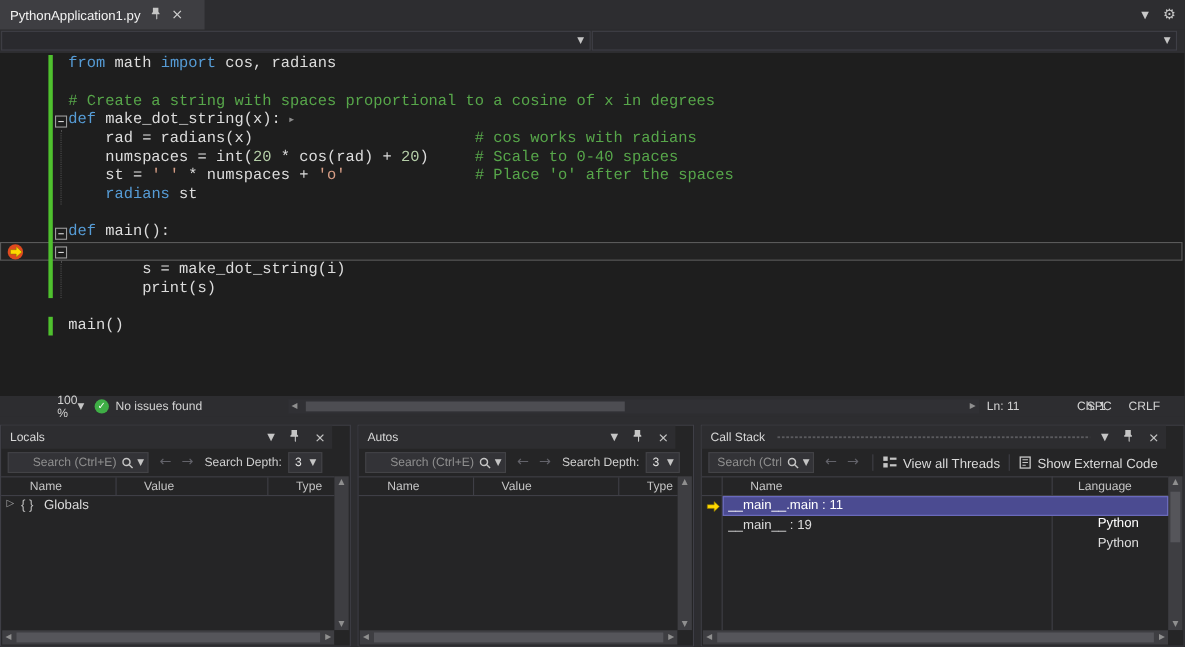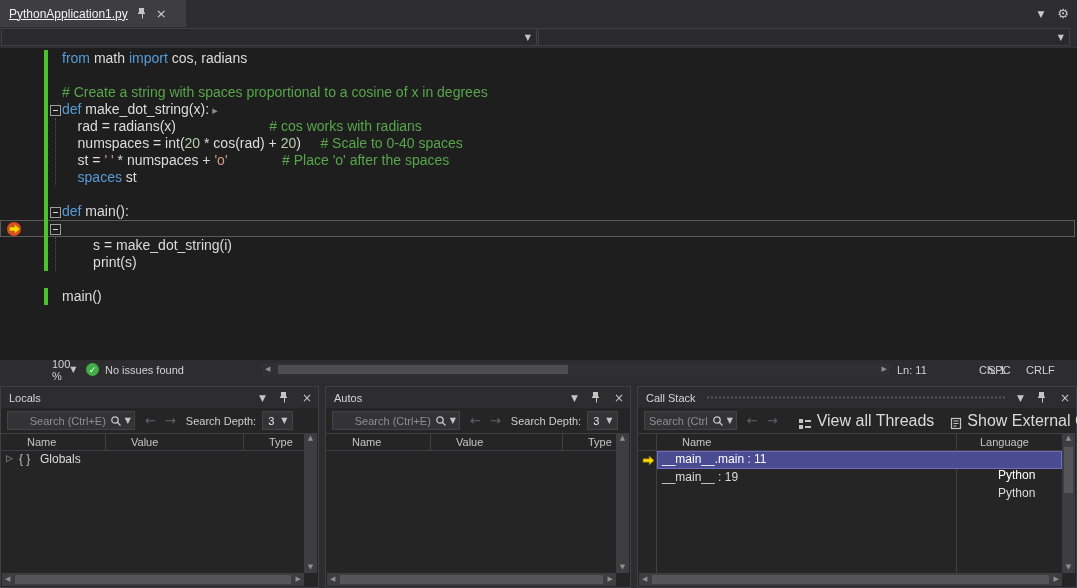--- a/index.html
+++ b/index.html
@@ -5,38 +5,38 @@
   html,body{margin:0;padding:0;background:#2d2d30;}
   #app{position:relative;width:1077px;height:588px;overflow:hidden;
        background:var(--chrome-bg,#2d2d30);
        font-family:"Liberation Sans","DejaVu Sans",sans-serif;color:#ddd;}
   .glyph{font-family:"DejaVu Sans","Liberation Sans",sans-serif;}
 
   
   #tabbar{position:absolute;top:0;left:0;width:1077px;height:27px;background:var(--chrome-bg,#2d2d30);}
   .doc-tab{position:absolute;left:0;top:0;height:27px;width:186px;background:var(--tab-bg,#3e3e42);
            display:flex;align-items:center;gap:9px;padding:0 9px;box-sizing:border-box;}
-  .doc-tab .t{font-size:12px;color:#f2f2f2;white-space:nowrap;text-decoration:underline;}
+  .doc-tab .t{font-size:12px;color:#f2f2f2;white-space:nowrap;}
   .tab-close{color:#d0d0d0;font-size:13px;line-height:1;}
   .tabbar-icons{position:absolute;right:8px;top:0;height:27px;display:flex;align-items:center;gap:13px;color:#c8c8c8;}
   .tabbar-icons .chev{font-size:9px;}
   .tabbar-icons .gear{font-size:13px;}
 
   
   #navbar{position:absolute;top:27px;left:0;width:1077px;height:21px;background:var(--chrome-bg,#2d2d30);border-bottom:1px solid #333337;box-sizing:border-box;}
   .combo{position:absolute;top:1px;height:18px;background:#2a2a2e;border:1px solid var(--border,#3f3f46);box-sizing:border-box;}
   .combo .chev{position:absolute;right:5px;top:50%;transform:translateY(-50%);font-size:8px;color:#c5c5c5;}
   .combo1{left:1px;width:536px;}
   .combo2{left:538px;width:532px;}
 
   
   #editor{position:absolute;top:48px;left:0;width:1077px;height:312px;background:var(--editor-bg,#1e1e1e);overflow:hidden;}
   .code-lines{position:absolute;top:2px;left:0;right:2px;}
   .cl{height:17px;line-height:17px;padding-left:62px;white-space:pre;
-      font-family:Liberation Sans, sans-serif;font-size:14px;color:var(--plain,#dcdcdc);}
+      font-family:Liberation Mono, monospace;font-size:14px;color:var(--plain,#dcdcdc);}
   .cl.cur{outline:1px solid #5a5a5a;outline-offset:-1px;background:rgba(255,255,255,0.02);}
   .tk{color:var(--keyword,#569cd6);} .tp{color:var(--plain,#dcdcdc);} .tc{color:var(--comment,#57a64a);}
   .ts{color:var(--string-color,#d69d85);} .tn{color:var(--number-color,#b5cea8);} .tg{color:#8c8c8c;font-size:11px;}
   .th{background:var(--highlight-bg,#fdf25a);color:var(--highlight-fg,#1a1a1a);}
   .changebar{position:absolute;left:44px;width:4px;background:var(--change-bar,#4fc12e);}
   .foldbox{position:absolute;left:50px;width:9px;height:9px;border:1px solid #9d9d9d;background:var(--editor-bg,#1e1e1e);z-index:2;}
   .foldbox span{position:absolute;left:2px;top:4px;width:5px;height:1px;background:#d6d6d6;}
   .foldguide{position:absolute;left:55px;width:0;border-left:1px dotted #4f4f4f;}
   .bp{position:absolute;left:6px;width:16px;height:16px;z-index:3;}
 
@@ -51,39 +51,39 @@
   .ed-hscroll{position:absolute;left:262px;top:3px;width:628px;height:13px;background:#303034;
               display:flex;align-items:center;justify-content:space-between;padding:0 3px;box-sizing:border-box;}
   .sb-arrow{font-size:7px;color:#8f8f8f;line-height:1;}
   .ed-hthumb{position:absolute;left:16px;top:2px;height:9px;width:290px;background:#4d4d52;}
   .stat{position:absolute;top:0;height:19px;display:flex;align-items:center;}
   .stat.ln{left:897px;} .stat.ch{left:979px;} .stat.spc{left:988px;} .stat.eol{left:1026px;}
 
   
   .panel{position:absolute;top:386px;height:202px;background:var(--panel-bg,#252526);border:1px solid var(--border,#3f3f46);box-sizing:border-box;}
   #locals{left:0;width:319px;} #autos{left:325px;width:306px;} #callstack{left:637px;width:440px;}
-  .ptitle{position:absolute;top:0;left:0;right:0;height:21px;background:var(--chrome-bg,#2d2d30);
+  .ptitle{position:absolute;top:0;left:0;right:16px;height:21px;background:var(--chrome-bg,#2d2d30);
           display:flex;align-items:center;padding:0 6px 0 8px;box-sizing:border-box;}
   .ptitle .name{font-size:11px;color:#d6d6d6;white-space:nowrap;}
   .grip{flex:1;height:5px;margin:0 10px;background-image:radial-gradient(circle,#5a5a5e 1px,transparent 1.2px);background-size:4px 5px;}
   .spacer{flex:1;}
   .picons{display:flex;align-items:center;gap:13px;color:#c5c5c5;}
   .picons .chev{font-size:9px;} .picons .x{font-size:12px;line-height:1;}
   .ptoolbar{position:absolute;top:21px;left:0;right:0;height:25px;display:flex;align-items:center;padding-left:6px;box-sizing:border-box;}
   .searchbox{display:flex;align-items:center;width:128px;height:19px;background:var(--control-bg,#333337);border:1px solid #434346;box-sizing:border-box;text-align:right;}
   .searchbox.narrow{width:96px;}
   .searchbox .wm{font-size:11px;color:#8f8f8f;padding:0 4px;flex:1;white-space:nowrap;overflow:hidden;}
   .searchbox .chev{font-size:8px;color:#c5c5c5;padding:0 3px;}
   .navarrows{display:flex;gap:9px;margin:0 4px 0 10px;color:#63636a;font-size:13px;}
   .depthlbl{font-size:11px;color:#cfcfcf;margin-left:6px;white-space:nowrap;}
   .depthdd{display:flex;align-items:center;height:19px;background:var(--control-bg,#333337);border:1px solid #434346;
            box-sizing:border-box;margin-left:6px;padding:0 5px;gap:7px;font-size:11px;color:#e6e6e6;}
   .depthdd .chev{font-size:8px;color:#c5c5c5;}
   .tsep{width:1px;height:15px;background:#3f3f46;margin:0 8px;}
-  .tbbtn{display:flex;align-items:flex-end;gap:5px;font-size:16px;color:#dadada;white-space:nowrap;}
+  .tbbtn{display:flex;align-items:flex-start;gap:5px;font-size:12px;color:#dadada;white-space:nowrap;}
   .phead{position:absolute;top:46px;left:0;right:14px;height:18px;border-top:1px solid var(--border,#3f3f46);
          border-bottom:1px solid var(--border,#3f3f46);box-sizing:border-box;font-size:11px;color:#c4c4c4;}
   .phead .hname{position:absolute;top:2px;padding-left:20px;}
   .vline{position:absolute;width:1px;background:var(--border,#3f3f46);}
   .rows{position:absolute;top:64px;left:1px;right:14px;}
   .lrow{height:18px;position:relative;font-size:12px;color:#dcdcdc;}
   .lrow .exp{position:absolute;left:4px;top:2px;font-size:9px;color:#ababab;}
   .lrow .br{position:absolute;left:17px;top:1px;color:#bdbdbd;}
   .lrow .lbl{position:absolute;left:38px;top:1px;}
   .csrows{left:19px;}
@@ -136,21 +136,21 @@
       <path d="M3.5 6h5.2V3.2L14 8l-5.3 4.8V10H3.5z" fill="#ffd800" stroke="#8a7500" stroke-width="0.5"></path>
     </svg>
     <div class="code-lines">
         <div class="cl"><span class="tk">from</span><span class="tp"> math </span><span class="tk">import</span><span class="tp"> cos, radians</span></div>
         <div class="cl"></div>
         <div class="cl"><span class="tc"># Create a string with spaces proportional to a cosine of x in degrees</span></div>
         <div class="cl"><span class="tk">def</span><span class="tp"> make_dot_string(x):</span><span class="tg"> ▸</span></div>
         <div class="cl"><span class="tp">    rad = radians(x)                        </span><span class="tc"># cos works with radians</span></div>
         <div class="cl"><span class="tp">    numspaces = int(</span><span class="tn">20</span><span class="tp"> * cos(rad) + </span><span class="tn">20</span><span class="tp">)     </span><span class="tc"># Scale to 0-40 spaces</span></div>
         <div class="cl"><span class="tp">    st = </span><span class="ts">' '</span><span class="tp"> * numspaces + </span><span class="ts">'o'</span><span class="tp">              </span><span class="tc"># Place 'o' after the spaces</span></div>
-        <div class="cl"><span class="tp">    </span><span class="tk">spaces</span><span class="tp"> st</span></div>
+        <div class="cl"><span class="tp">    </span><span class="tk">radians</span><span class="tp"> st</span></div>
         <div class="cl"></div>
         <div class="cl"><span class="tk">def</span><span class="tp"> main():</span></div>
         <div class="cl cur"><span class="tp">    </span></div>
         <div class="cl"><span class="tp">        s = make_dot_string(i)</span></div>
         <div class="cl"><span class="tp">        print(s)</span></div>
         <div class="cl"></div>
         <div class="cl"><span class="tp">main()</span></div>
       </div>
   <div class="changebar" style="top: 2px; height: 221px;"></div>
       <div class="changebar" style="top: 240px; height: 17px;"></div>

